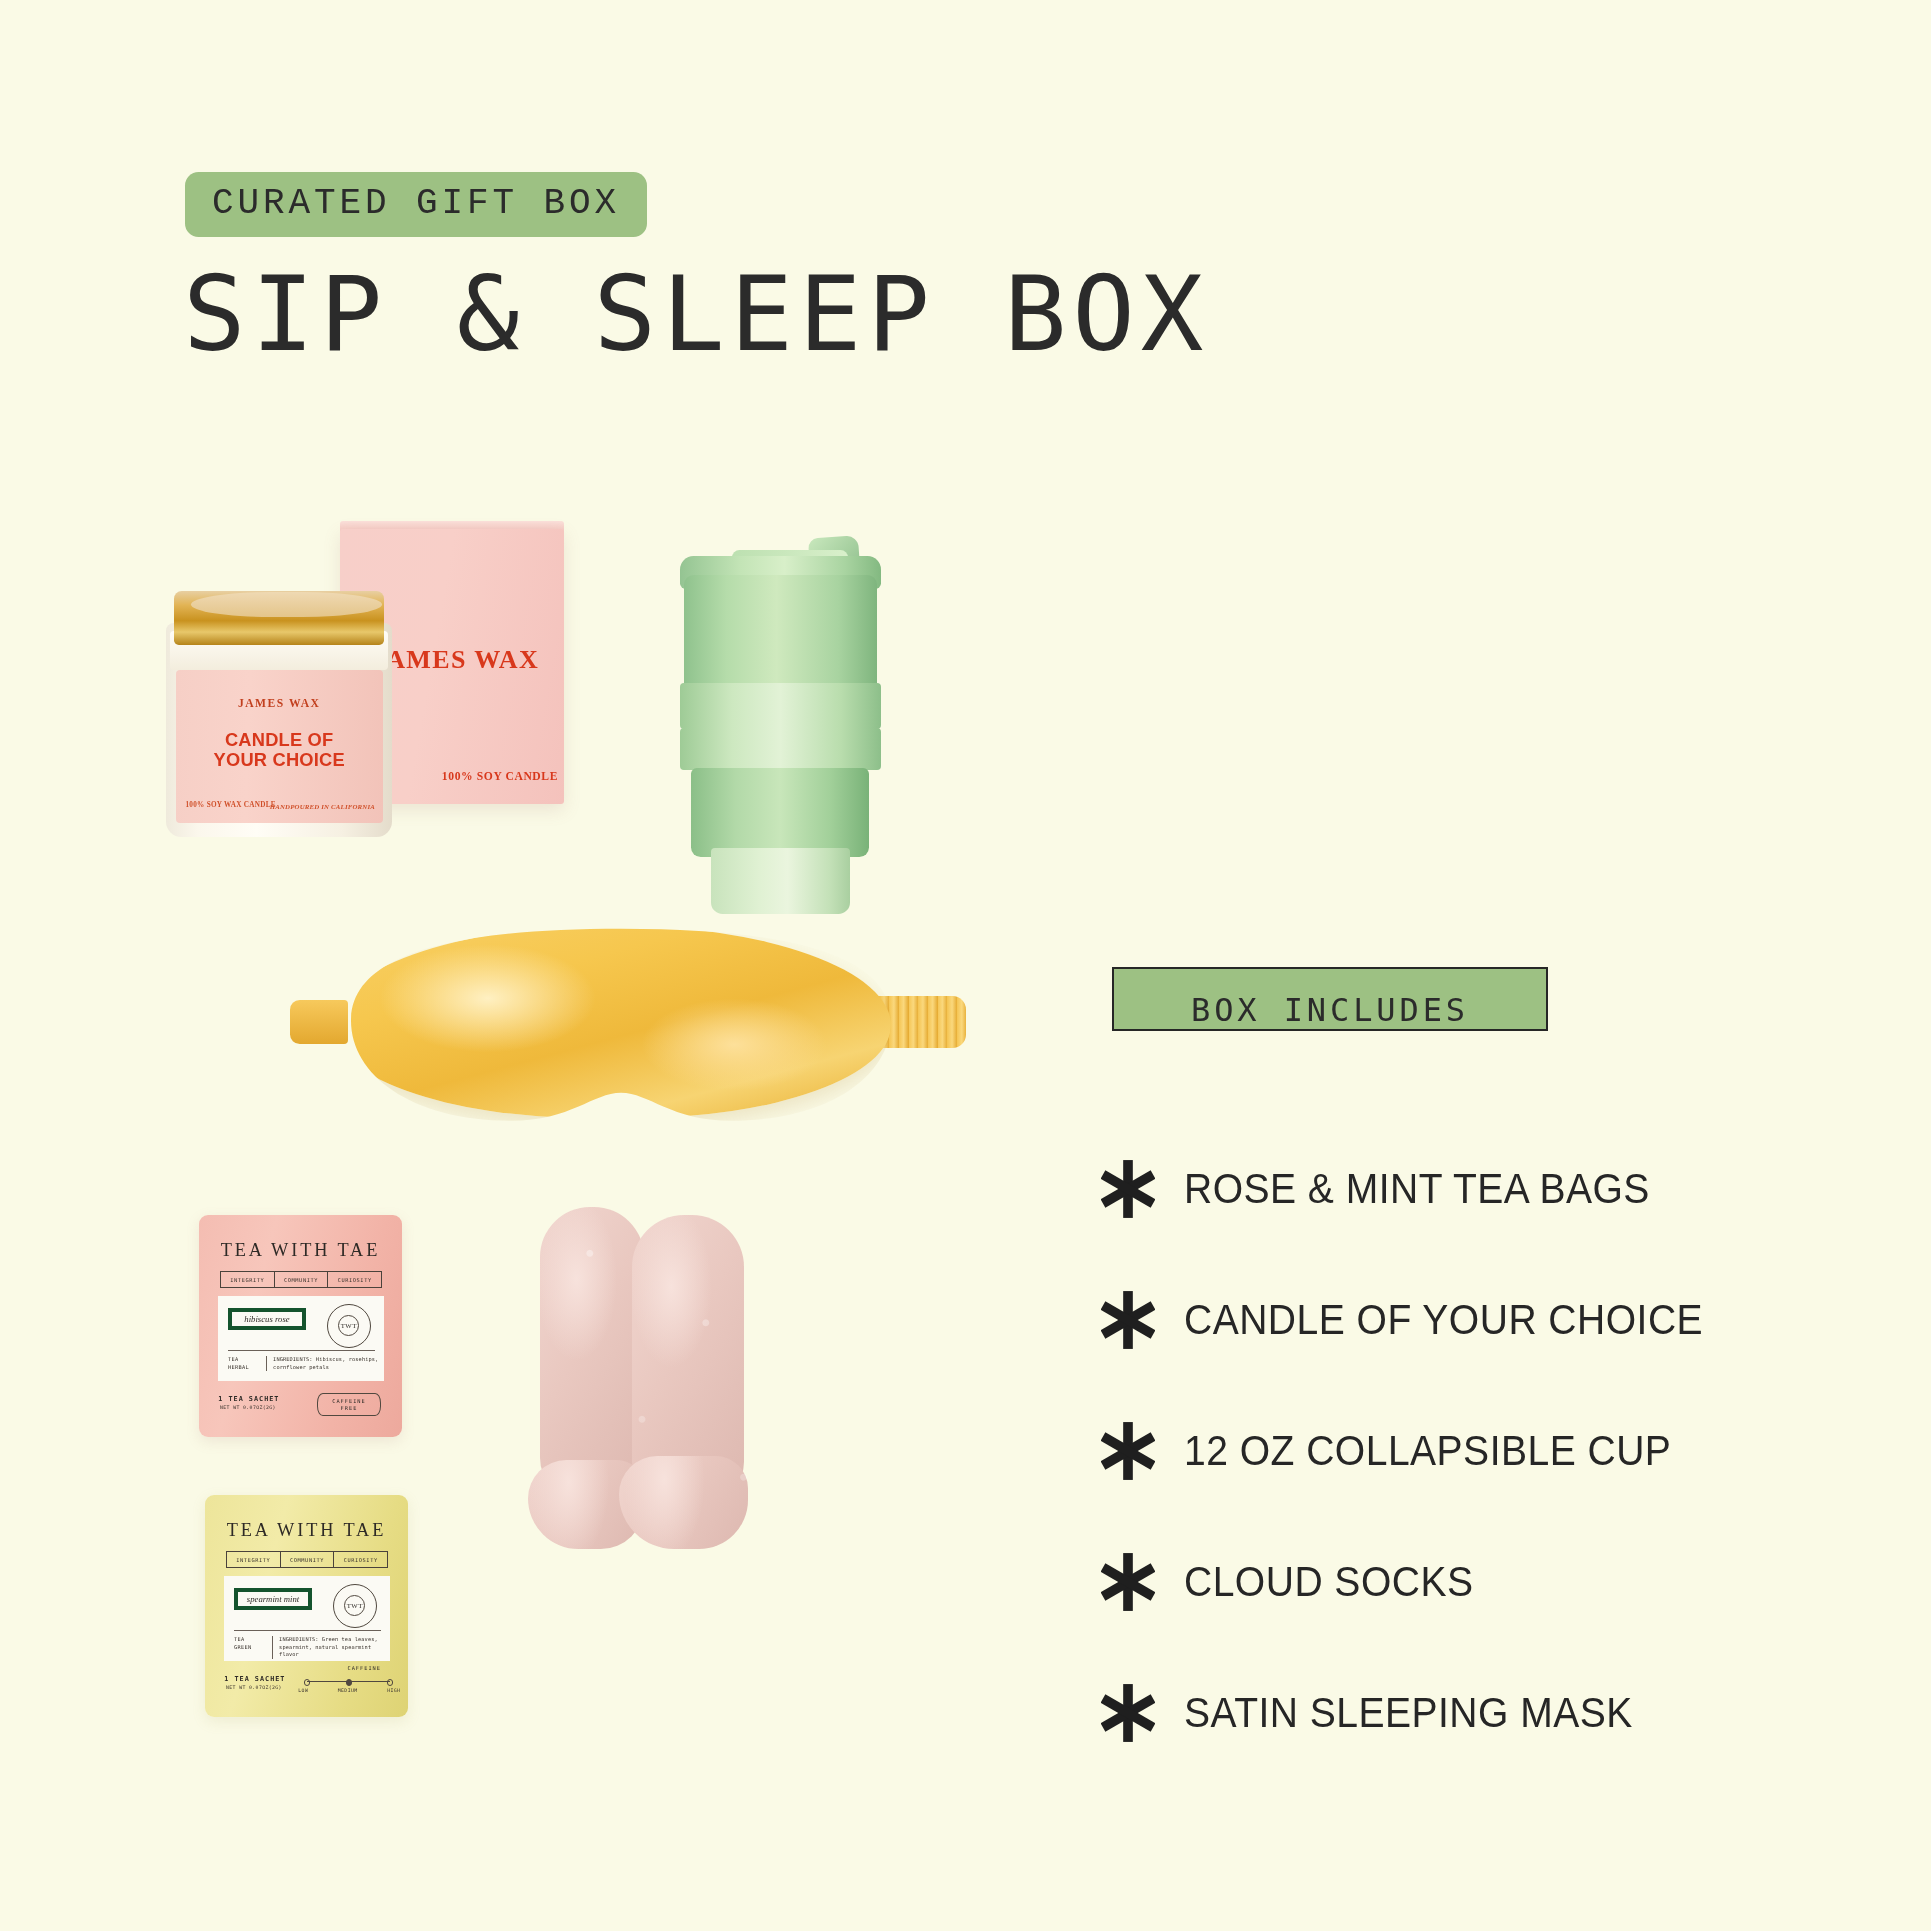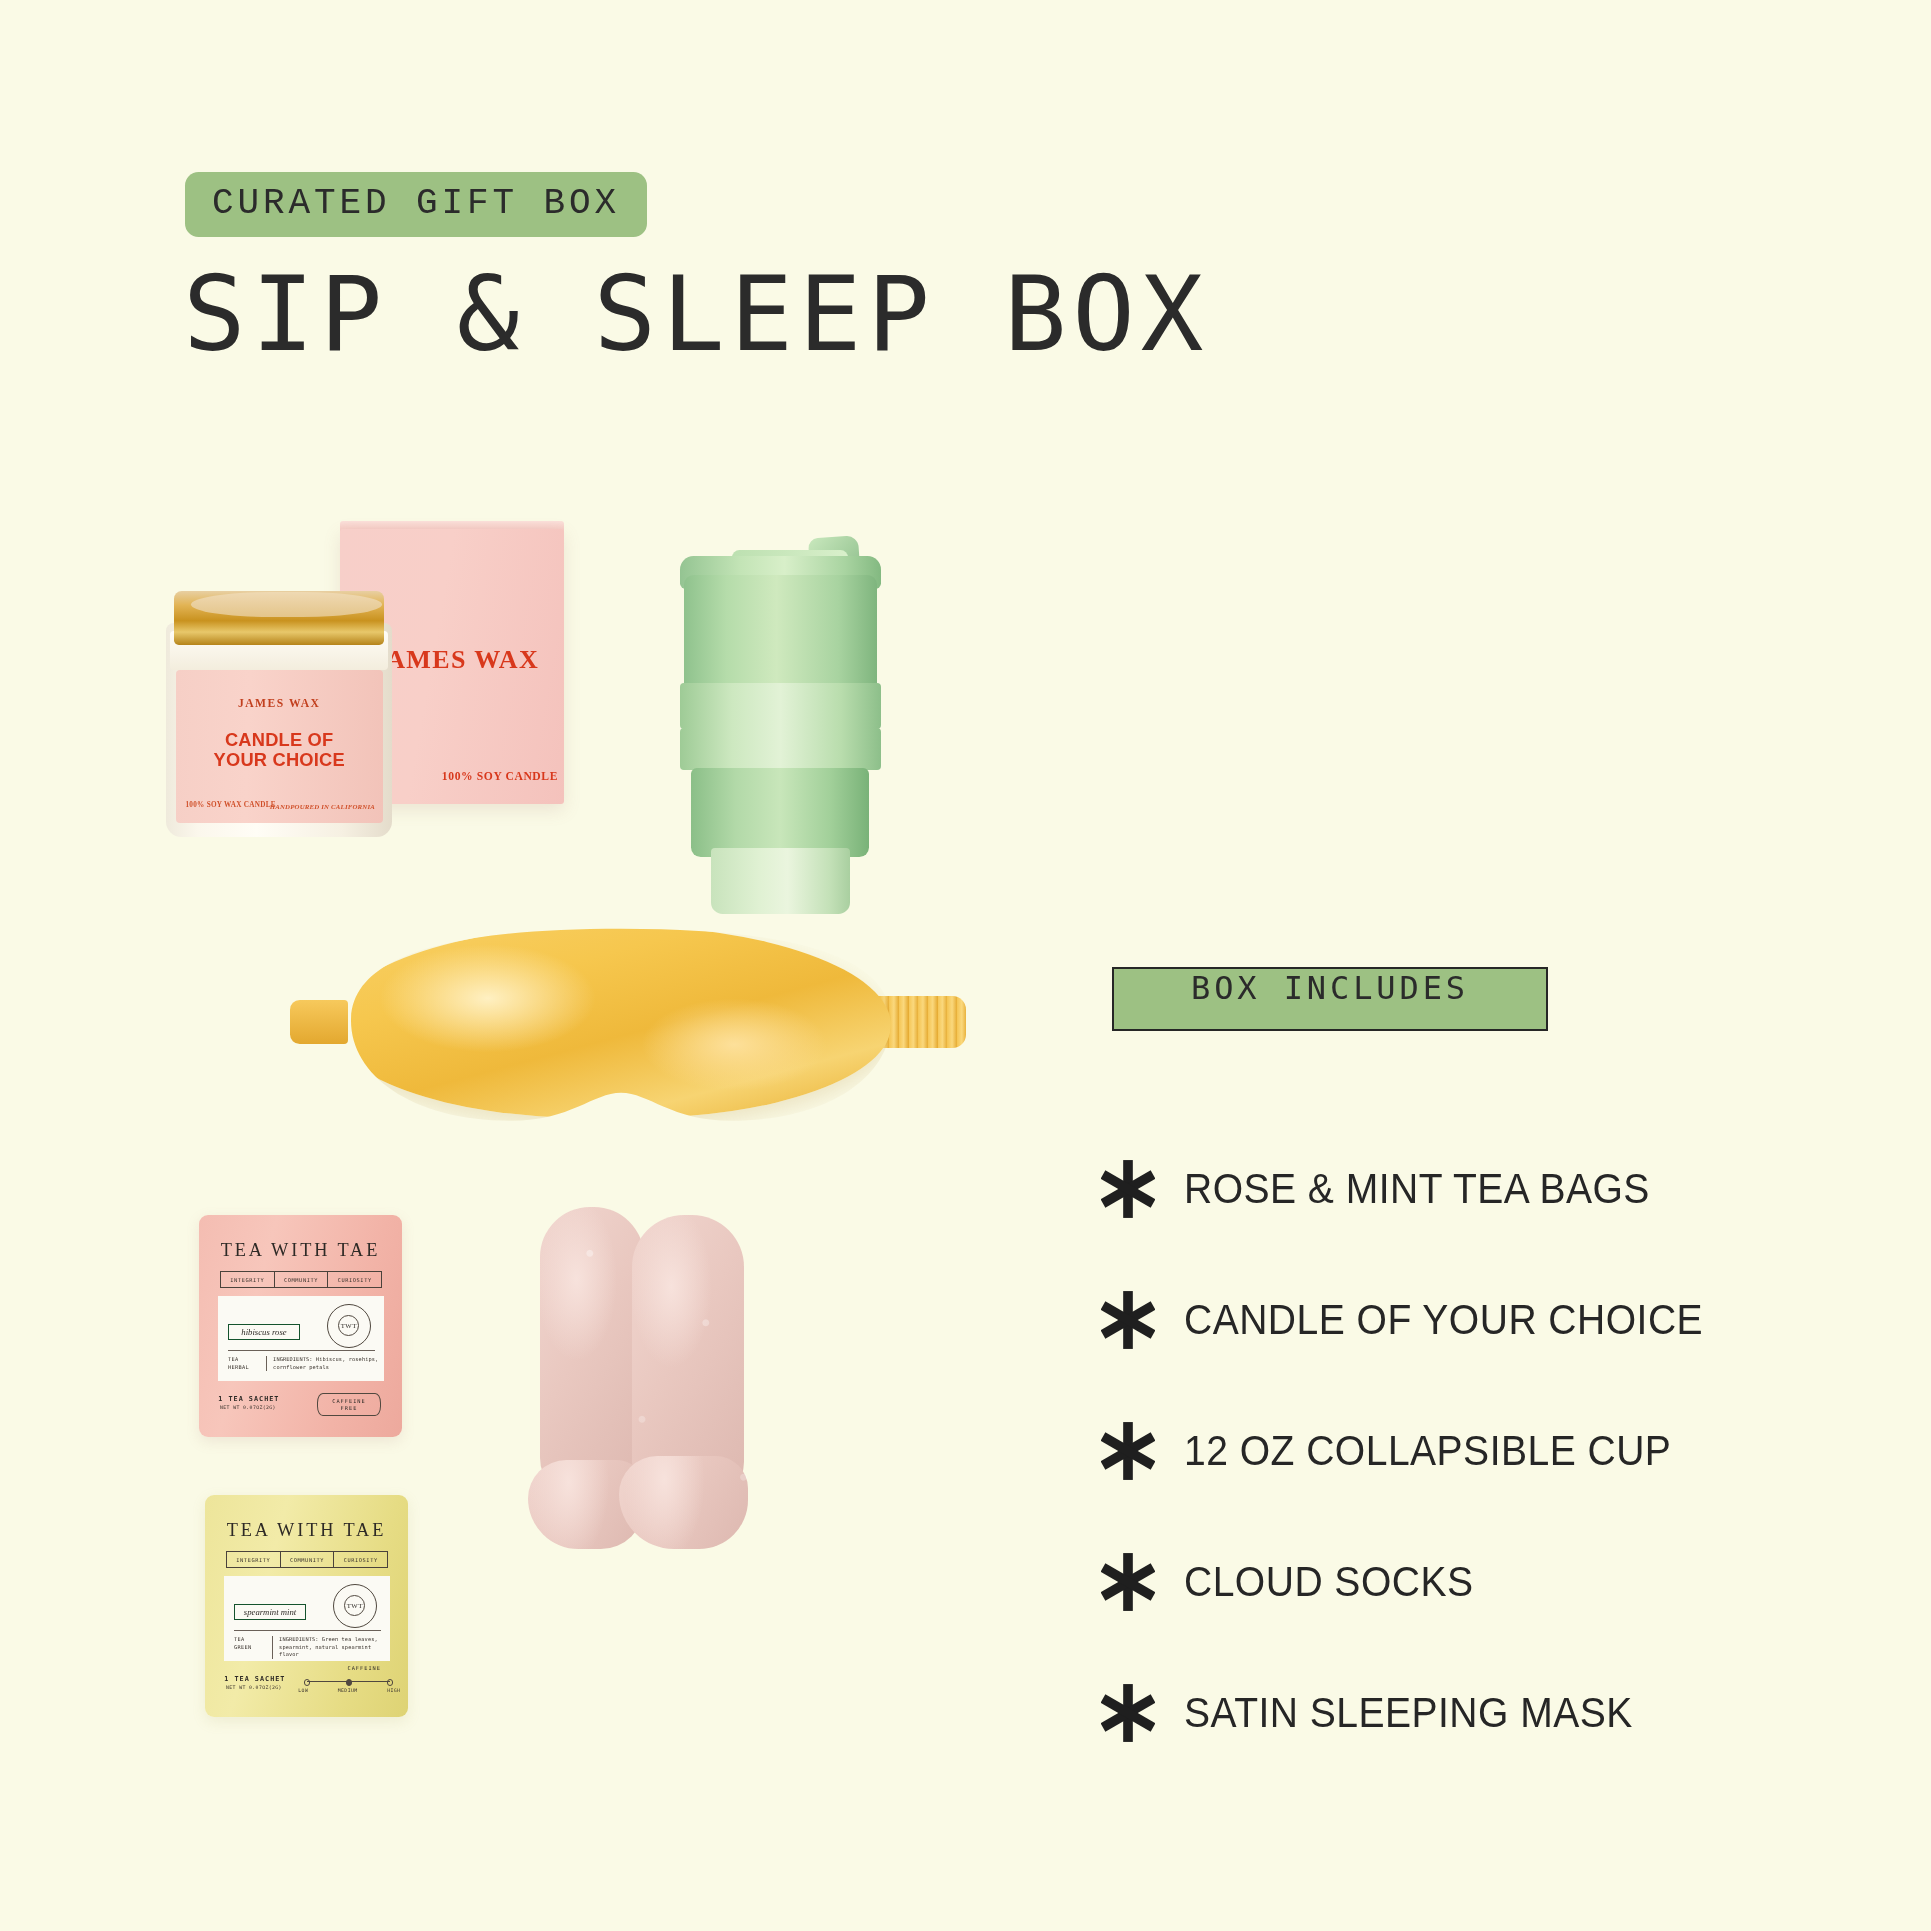--- a/index.html
+++ b/index.html
@@ -30,21 +30,21 @@
     font-family:"DejaVu Sans Mono", monospace;
     font-size:104px;letter-spacing:5.8px;color:#2B2B2B;
     font-weight:400;line-height:1.25;white-space:nowrap;
   }
 
   
   .badge-includes{
     position:absolute;left:1112px;top:967px;
     width:436px;height:64px;
     background:#9DC183;border:2.9px solid #262626;
-    display:flex;align-items:flex-start;justify-content:center;
+    display:flex;align-items:flex-end;justify-content:center;
     box-sizing:border-box;
   }
   .badge-includes span{
     font-family:"DejaVu Sans Mono", monospace;
     font-size:32px;letter-spacing:3.9px;color:#2B2B2B;white-space:nowrap;
   }
   .includes-list{
     position:absolute;left:1101px;top:1159px;width:753px;
   }
   .li-row{display:flex;align-items:center;height:60px;margin-bottom:71px;}
@@ -252,23 +252,23 @@
     font-family:"DejaVu Sans Mono", monospace;font-size:5.3px;
     letter-spacing:0.6px;color:#3A332D;
   }
   .s-values div + div{border-left:1px solid #4A423B;}
   .s-card{
     position:absolute;left:19.3px;top:81px;width:166px;height:85px;
     background:#FBFAF4;
   }
   .s-flavor{
     position:absolute;left:9.7px;top:11.6px;width:70px;height:14.5px;
-    border:1px solid #14532d;
+    border:4px solid #14532d;
     font-family:"Liberation Serif", serif;font-style:italic;font-size:8.7px;
-    color:#2E2A26;display:flex;align-items:center;justify-content:center;margin-top:16px;
+    color:#2E2A26;display:flex;align-items:center;justify-content:center;
   }
   .s-seal{
     position:absolute;right:13.5px;top:7.7px;width:42px;height:42px;
     border:1px solid #50483F;border-radius:50%;
     display:flex;align-items:center;justify-content:center;
   }
   .s-seal-inner{
     width:19.3px;height:19.3px;border:1px solid #50483F;border-radius:50%;
     font-family:"Liberation Serif", serif;font-size:6.8px;color:#2E2A26;
     display:flex;align-items:center;justify-content:center;letter-spacing:0.5px;

